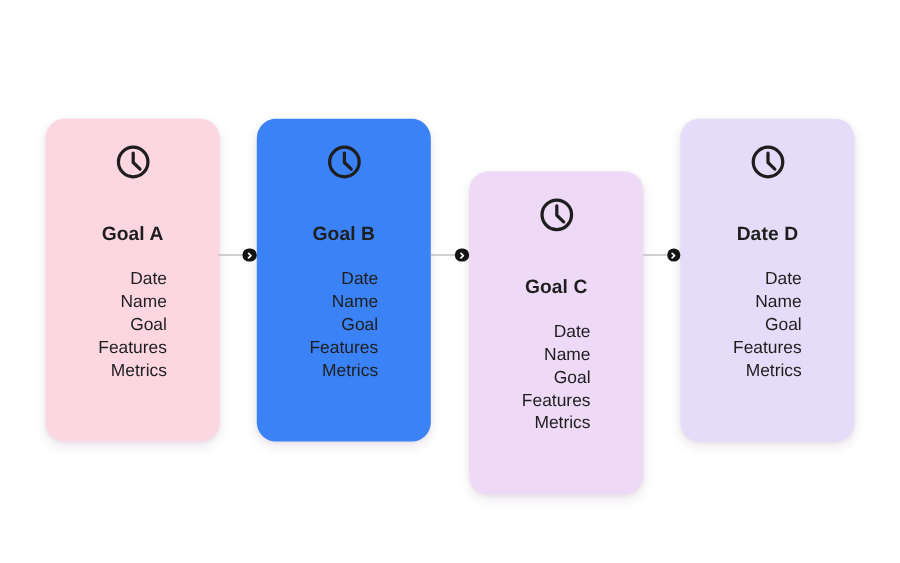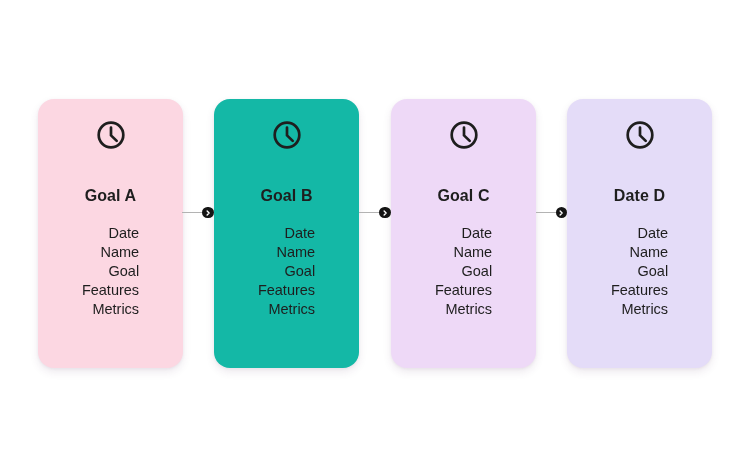--- a/index.html
+++ b/index.html
@@ -23,21 +23,21 @@
     border-radius: 16px;
     box-sizing: border-box;
     padding-top: 21px;
     display: flex;
     flex-direction: column;
     align-items: center;
     box-shadow: 0 4px 9px rgba(80, 40, 90, 0.10), 0 1px 3px rgba(80, 40, 90, 0.06);
   }
   .card-0 { left: 38px;  }
   .card-1 { left: 214px; }
-  .card-2 { left: 391px; }
+  .card-2 { left: 391px; margin-top: 44px; }
   .card-3 { left: 567px; }
 
   .clock { width: 30px; height: 30px; display: block; }
 
   .card-title {
     margin-top: 36px;
     font-size: 16px;
     line-height: 20px;
     font-weight: 700;
     color: #1e1e1e;
@@ -94,21 +94,21 @@
     <div class="card-title">Goal A</div>
     <div class="card-fields">
       <div class="field">Date</div>
       <div class="field">Name</div>
       <div class="field">Goal</div>
       <div class="field">Features</div>
       <div class="field">Metrics</div>
     </div>
   </div>
 
-  <div class="card card-1" style="background-color: #14b8a6;">
+  <div class="card card-1" style="background-color: #3b82f6;">
     <svg class="clock" viewBox="0 0 30 30">
       <circle cx="15" cy="15" r="12.3" fill="none" stroke="#1e1e1e" stroke-width="2.7"></circle>
       <path d="M15 7.6 L15 15.4 L20.7 20.9" fill="none" stroke="#1e1e1e" stroke-width="2.7" stroke-linecap="round" stroke-linejoin="round"></path>
     </svg>
     <div class="card-title">Goal B</div>
     <div class="card-fields">
       <div class="field">Date</div>
       <div class="field">Name</div>
       <div class="field">Goal</div>
       <div class="field">Features</div>

